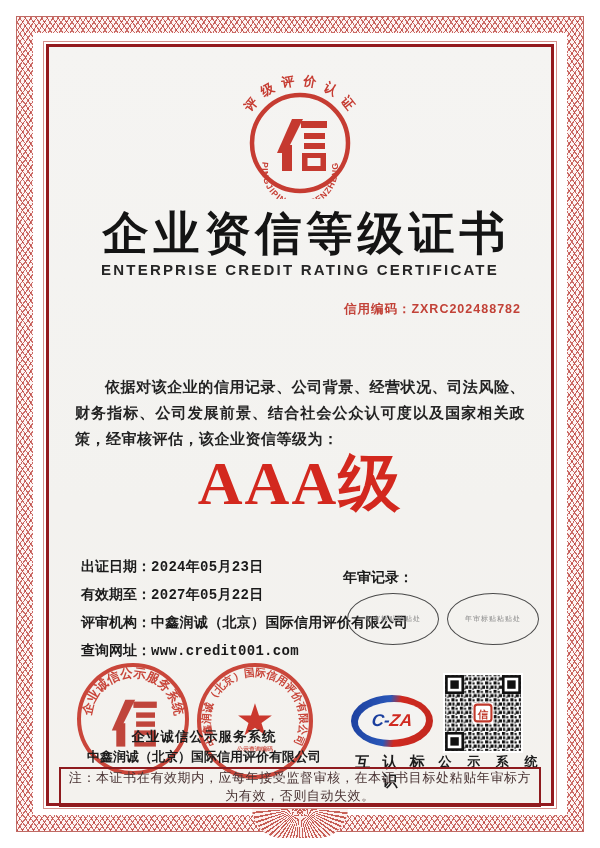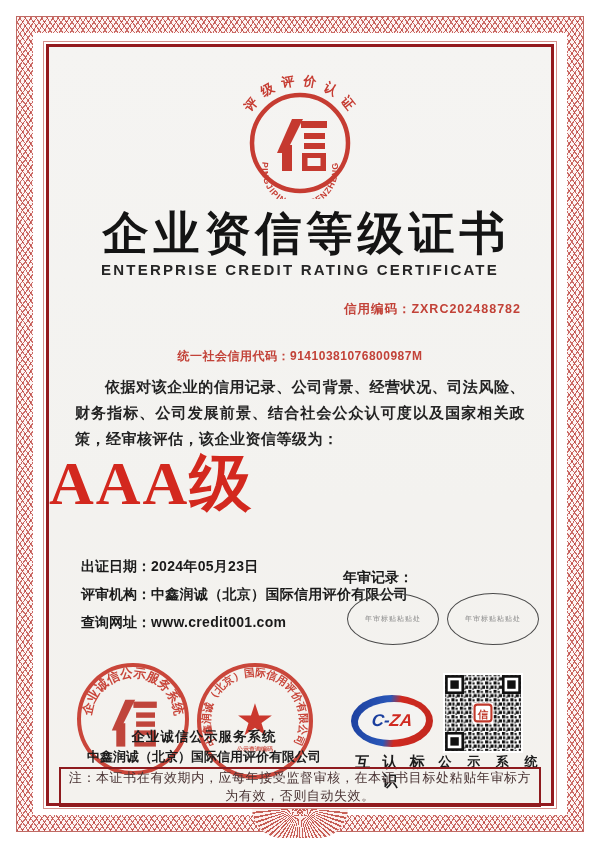--- a/index.html
+++ b/index.html
@@ -44,27 +44,27 @@
   .code-line { right:30px; top:241px; font-size:12.5px; font-weight:700; color:#c24238; letter-spacing:1px;margin-top:13px; }
 
   .company { left:0; right:0; top:266px; text-align:center; font-size:23px; font-weight:900;
              letter-spacing:1.5px; color:#151515; }
   .uscc { left:0; right:0; top:301px; text-align:center; font-size:12px; font-weight:700;
           color:#c24238; letter-spacing:.5px; }
 
   .body-text { left:26px; right:26px; top:327px; font-size:15px; font-weight:700; color:#232323;
                line-height:1.72; text-align:justify; text-indent:2em; letter-spacing:.5px; }
 
-  .rating { left:0; right:0; top:394px; text-align:left; font-size:62px; font-weight:900;
+  .rating { left:0; right:0; top:394px; text-align:center; font-size:62px; font-weight:900;
             color:#d3281e; font-family:"Liberation Serif", serif; letter-spacing:2px; }
 
   
   .details { left:32px; top:505px; font-size:14px; color:#1a1a1a; }
   .detail-row { height:28px; line-height:28px; font-weight:900; white-space:nowrap; }
-  .detail-row .val { font-weight:900; letter-spacing:.3px; }
+  .detail-row .val { font-weight:900; letter-spacing:.3px;font-family:Liberation Mono, monospace; }
 
   .annual-label { left:294px; top:522px; font-size:14px; font-weight:900; color:#1a1a1a; }
   .sticker { top:546px; width:92px; height:52px; border:1.5px solid #4a4a4a; border-radius:50%;
              display:flex; align-items:center; justify-content:center; }
   .sticker-1 { left:298px; } .sticker-2 { left:398px; }
   .sticker span { font-size:7px; color:#8a8a8a; letter-spacing:1px; }
 
   
   .seal-left  { left:24px;  top:612px; mix-blend-mode:multiply; }
   .seal-right { left:144px; top:612px; mix-blend-mode:multiply; }
@@ -124,29 +124,31 @@
     <text font-size="8.5" font-weight="bold" fill="#c63c32" letter-spacing="1">
       <textPath href="#arcBotEn" startOffset="50%" text-anchor="middle">PINGJIPINGJIA RENZHENG</textPath>
     </text>
     <use href="#xin-logo" transform="translate(38,44)"></use>
   </svg>
 
   <div class="abs title">企业资信等级证书</div>
   <div class="abs subtitle">ENTERPRISE CREDIT RATING CERTIFICATE</div>
   <div class="abs code-line">信用编码：ZXRC202488782</div>
 
-  <div class="abs uscc">统一社会信用代码：91410381076800987M</div>
 
   <div class="abs body-text">依据对该企业的信用记录、公司背景、经营状况、司法风险、财务指标、公司发展前景、结合社会公众认可度以及国家相关政策，经审核评估，该企业资信等级为：</div>
 
   <div class="abs rating">AAA级</div>
 
   <div class="abs details">
     <div class="detail-row">
       <span>出证日期：</span><span class="val">2024年05月23日</span>
+    </div>
+    <div class="detail-row">
+      <span>有效期至：</span><span class="val">2027年05月22日</span>
     </div>
     <div class="detail-row">
       <span>评审机构：</span><span class="val">中鑫润诚（北京）国际信用评价有限公司</span>
     </div>
     <div class="detail-row">
       <span>查询网址：</span><span class="val">www.credit001.com</span>
     </div>
   </div>
 
   <div class="abs annual-label">年审记录：</div>

